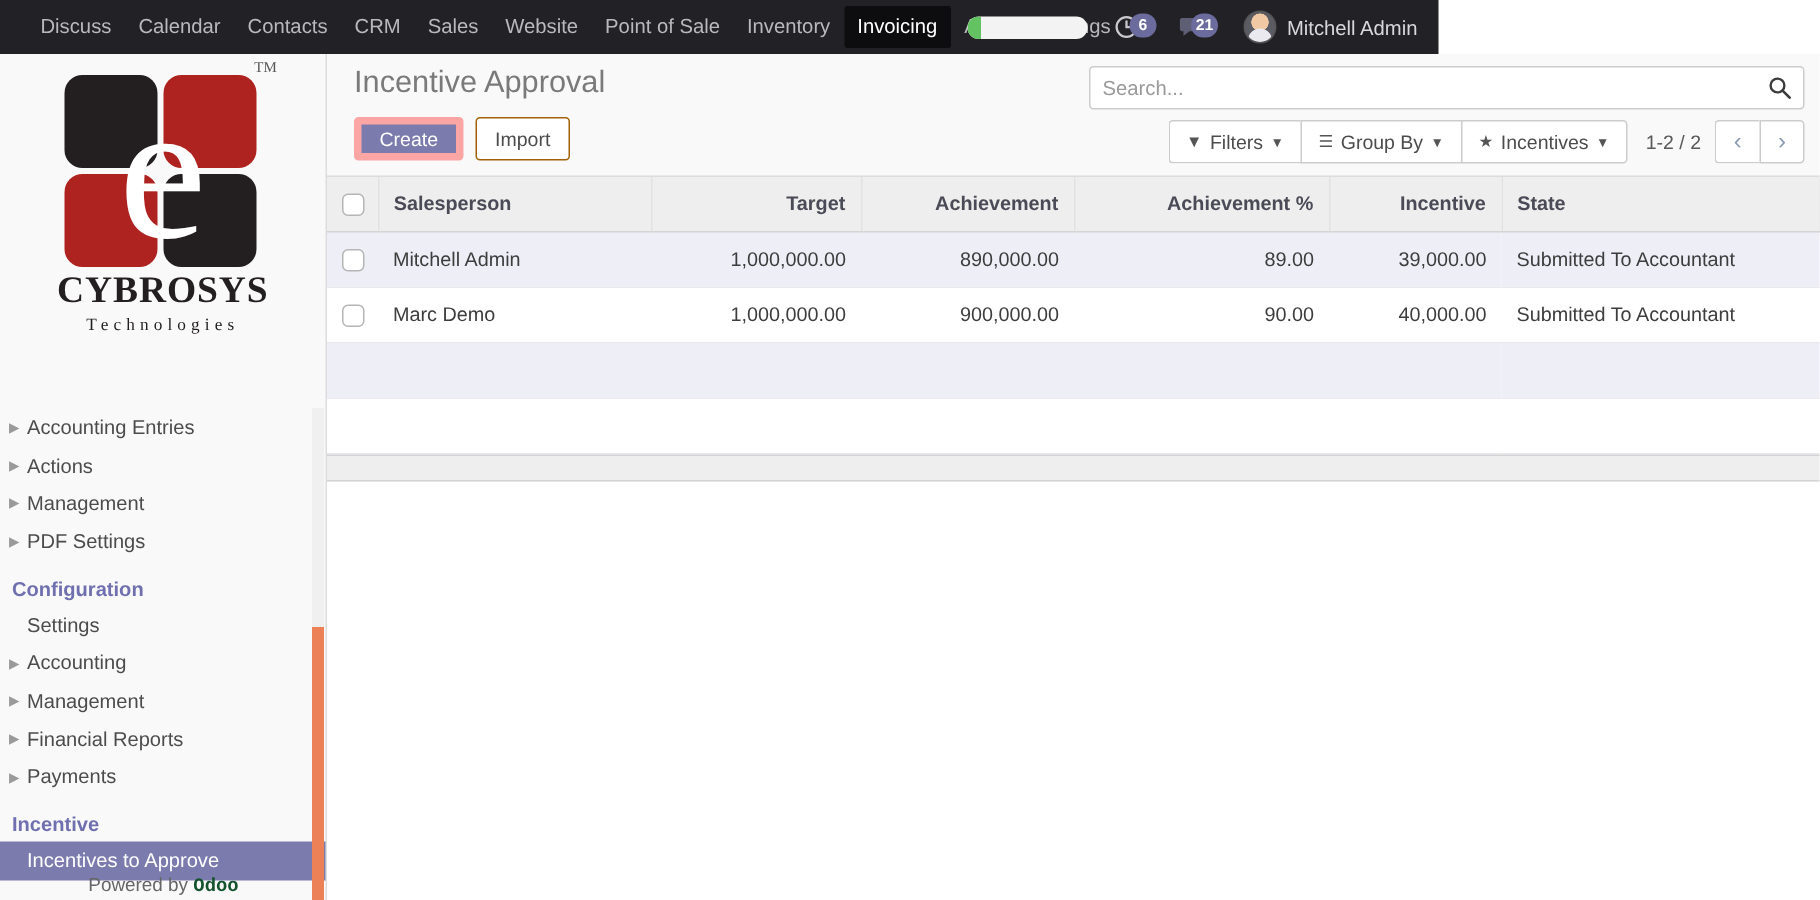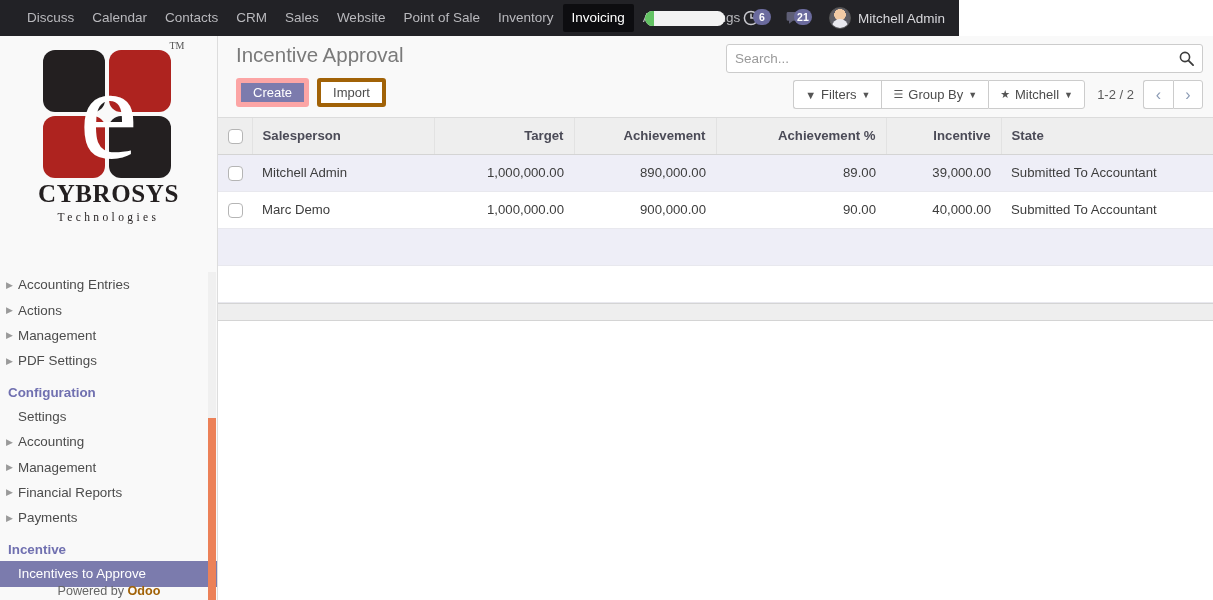--- a/index.html
+++ b/index.html
@@ -168,21 +168,21 @@
   #scroll-thumb {
     position: absolute; right: 1px; top: 382px;
     width: 8px; height: 200px;
     background: #ec8158;
     border-radius: 0;
   }
   #powered {
     position: absolute; bottom: 2px; left: 0; width: 218px;
     text-align: center; font-size: 12.6px; color: #666666;
   }
-  #powered b { color: #a16207; }
+  #powered b { color: #14532d; font-family: Liberation Mono, monospace; }
 
   
   #main {
     position: absolute; top: 36px; left: 218px;
     width: 995px; height: 564px;
     background: #ffffff;
   }
   #control-panel {
     position: relative;
     height: 82px;
@@ -199,21 +199,21 @@
     padding: 0 12px;
     border-radius: 3px;
     display: flex; align-items: center;
     cursor: pointer;
     margin-right: 8px;
   }
   .btn.primary {
     background: #7c7bad; color: #ffffff; border: 5px solid #fca5a5;
   }
   .btn.secondary {
-    background: #ffffff; color: #4c4c4c; border: 4px solid #a16207;
+    background: #ffffff; color: #4c4c4c; border: 1px solid #a16207;
   }
   #searchbar {
     position: absolute; right: 10px; top: 8px;
     width: 477px; height: 29px;
     background: #ffffff;
     border: 1px solid #cccccc;
     border-radius: 3px;
     display: flex; align-items: center;
   }
   #search-input {
@@ -452,21 +452,21 @@
         <span>Filters</span>
         <span class="caret-dn">▼</span>
       </div>
       <div class="fbtn">
         <span class="gi">☰</span>
         <span>Group By</span>
         <span class="caret-dn">▼</span>
       </div>
       <div class="fbtn">
         <span class="gi">★</span>
-        <span>Mitchell</span>
+        <span>Incentives</span>
         <span class="caret-dn">▼</span>
       </div>
     </div>
 
     <div id="pager">
       <span id="pager-label">1-2 / 2</span>
       <div class="pbtn prev">
         <span>‹</span>
       </div>
       <div class="pbtn next">

